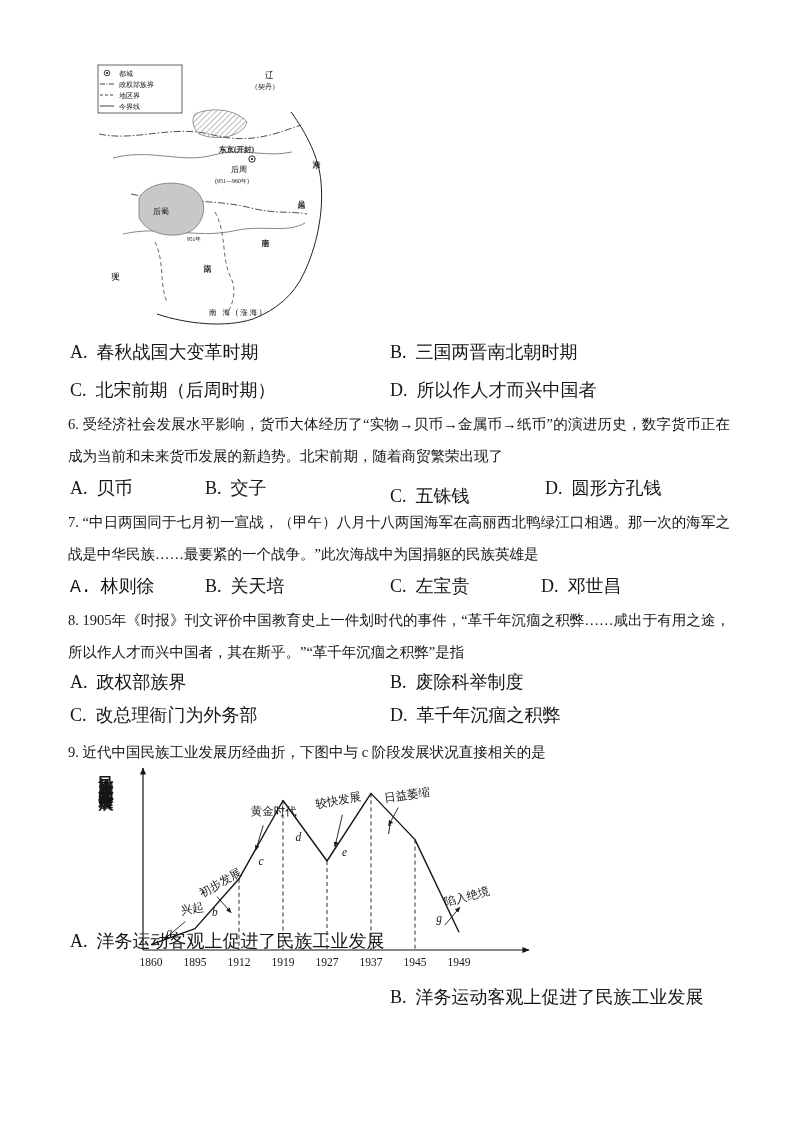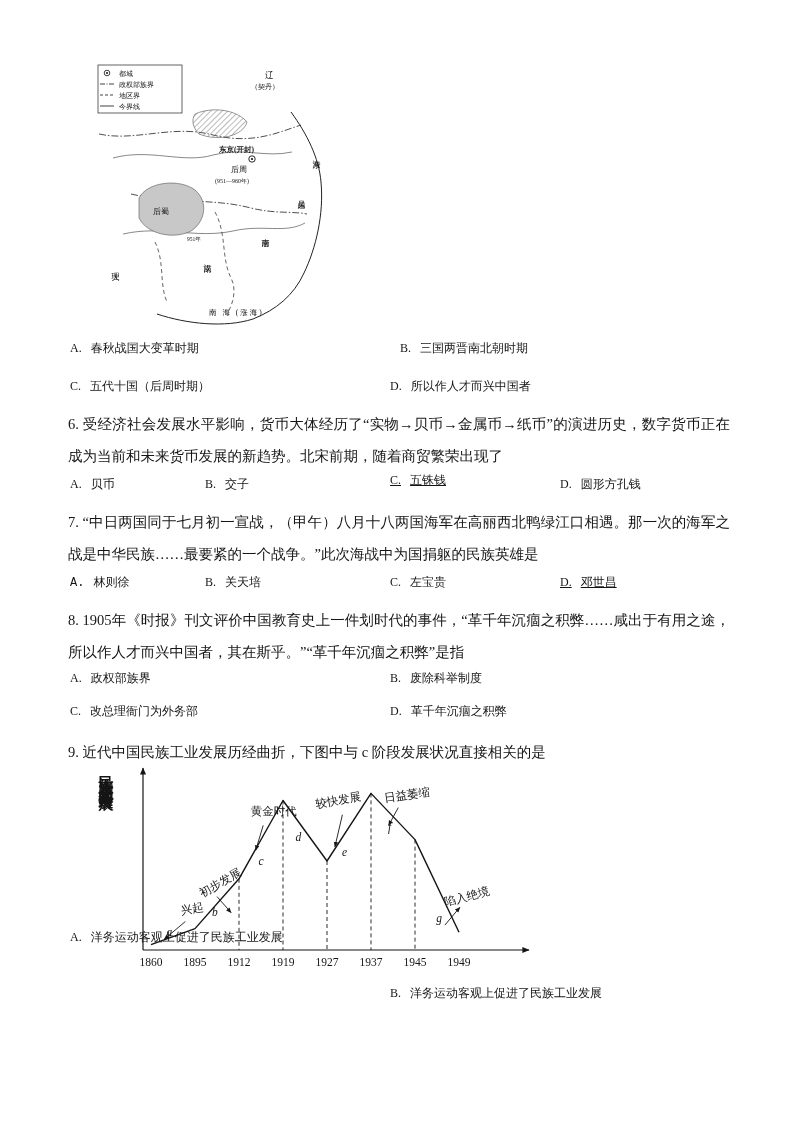--- a/index.html
+++ b/index.html
@@ -4,21 +4,21 @@
 <style>
   * { margin:0; padding:0; box-sizing:border-box; }
   html,body { width:793px; height:1122px; }
   body {
     position:relative; background:#ffffff; color:#151515;
     font-family:"Liberation Serif","DejaVu Serif",serif;
     overflow:hidden;
   }
   .abs { position:absolute; }
   .stem { width:662px; font-size:14.5px; line-height:32px; text-align:justify; }
-  .opt  { font-size:12px; white-space:nowrap; }
+  .opt  { font-size:18px; white-space:nowrap; }
   .opt .okey { margin-right:9px; }
   #histmap text { fill:#151515; font-family:"Liberation Serif","DejaVu Serif",serif; }
   #histmap .vt { writing-mode:vertical-rl; text-orientation:upright; }
   .chartwrap { display:flex; align-items:flex-start; }
   .ylab {
     writing-mode:vertical-rl; text-orientation:upright;
     font-size:15px; font-weight:bold; letter-spacing:2px;
     height:188px; margin-top:6px; margin-right:2px;
   }
   #q9chart text { fill:#151515; font-family:"Liberation Serif","DejaVu Serif",serif; }
@@ -79,55 +79,55 @@
       <text class="vt" x="112" y="196" font-size="8">南汉</text>
       <text class="vt" x="20" y="204" font-size="8">大理</text>
       <text class="vt" x="221" y="92" font-size="8">东海</text>
       <text x="114" y="253" font-size="7.5" letter-spacing="2">南 海 (涨海)</text>
     </svg>
   </div>
 
   <div class="abs opt" style="left:70px; top:340px;">
     <span class="okey">A.</span><span>春秋战国大变革时期</span>
   </div>
-  <div class="abs opt" style="left:400px; top:340px;text-align:center;">
+  <div class="abs opt" style="left:390px; top:340px;text-align:center;">
     <span class="okey">B.</span><span>三国两晋南北朝时期</span>
   </div>
   <div class="abs opt" style="left:70px; top:378px;">
-    <span class="okey">C.</span><span>五代十国（后周时期）</span>
+    <span class="okey">C.</span><span>北宋前期（后周时期）</span>
   </div>
   <div class="abs opt" style="left:390px; top:378px;">
     <span class="okey">D.</span><span>所以作人才而兴中国者</span>
   </div>
 
   <div class="abs stem" style="left:68px; top:408px;">6. 受经济社会发展水平影响，货币大体经历了“实物→贝币→金属币→纸币”的演进历史，数字货币正在成为当前和未来货币发展的新趋势。北宋前期，随着商贸繁荣出现了</div>
   <div class="abs opt" style="left:70px; top:476px;">
     <span class="okey">A.</span><span>贝币</span>
   </div>
   <div class="abs opt" style="left:205px; top:476px;">
     <span class="okey">B.</span><span>交子</span>
   </div>
-  <div class="abs opt" style="left:390px; top:472px;text-decoration:underline;">
+  <div class="abs opt" style="left:390px; top:484px;">
     <span class="okey">C.</span><span>五铢钱</span>
   </div>
-  <div class="abs opt" style="left:560px; top:476px;">
+  <div class="abs opt" style="left:545px; top:476px;">
     <span class="okey">D.</span><span>圆形方孔钱</span>
   </div>
 
   <div class="abs stem" style="left:68px; top:506px;">7. “中日两国同于七月初一宣战，（甲午）八月十八两国海军在高丽西北鸭绿江口相遇。那一次的海军之战是中华民族……最要紧的一个战争。”此次海战中为国捐躯的民族英雄是</div>
   <div class="abs opt" style="left:70px; top:574px;font-family:Liberation Mono, monospace;">
     <span class="okey">A.</span><span>林则徐</span>
   </div>
   <div class="abs opt" style="left:205px; top:574px;">
     <span class="okey">B.</span><span>关天培</span>
   </div>
   <div class="abs opt" style="left:390px; top:574px;">
     <span class="okey">C.</span><span>左宝贵</span>
   </div>
-  <div class="abs opt" style="left:560px; top:574px;text-decoration:underline;">
+  <div class="abs opt" style="left:541px; top:574px;">
     <span class="okey">D.</span><span>邓世昌</span>
   </div>
 
   <div class="abs stem" style="left:68px; top:604px;">8. 1905年《时报》刊文评价中国教育史上一件划时代的事件，“革千年沉痼之积弊……咸出于有用之途，所以作人才而兴中国者，其在斯乎。”“革千年沉痼之积弊”是指</div>
   <div class="abs opt" style="left:70px; top:670px;">
     <span class="okey">A.</span><span>政权部族界</span>
   </div>
   <div class="abs opt" style="left:390px; top:670px;">
     <span class="okey">B.</span><span>废除科举制度</span>
   </div>

